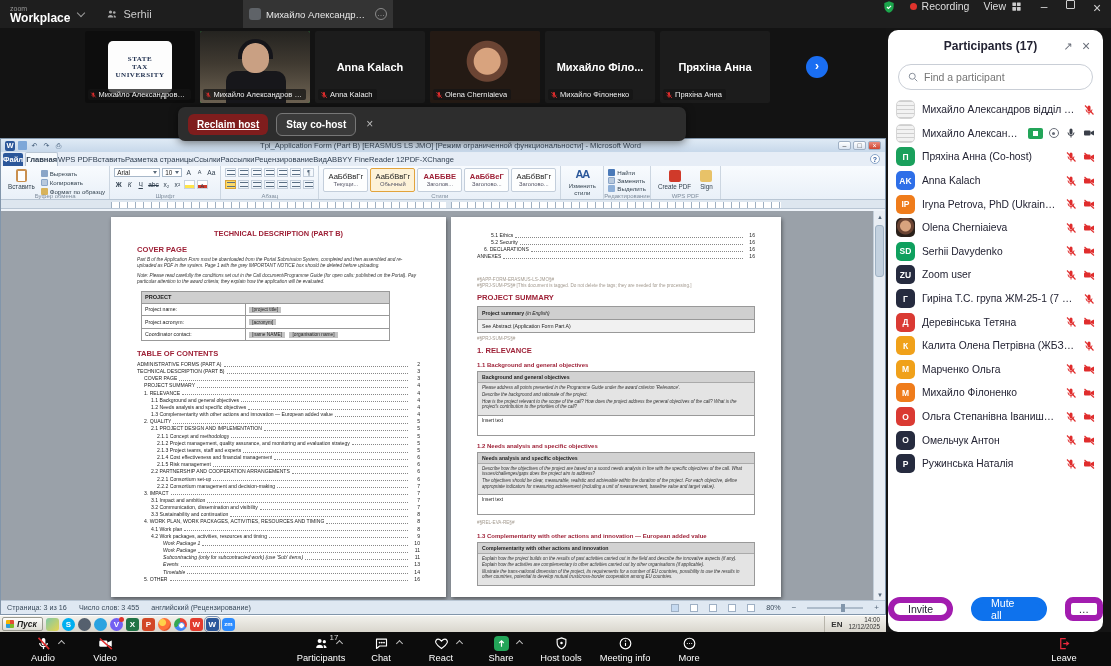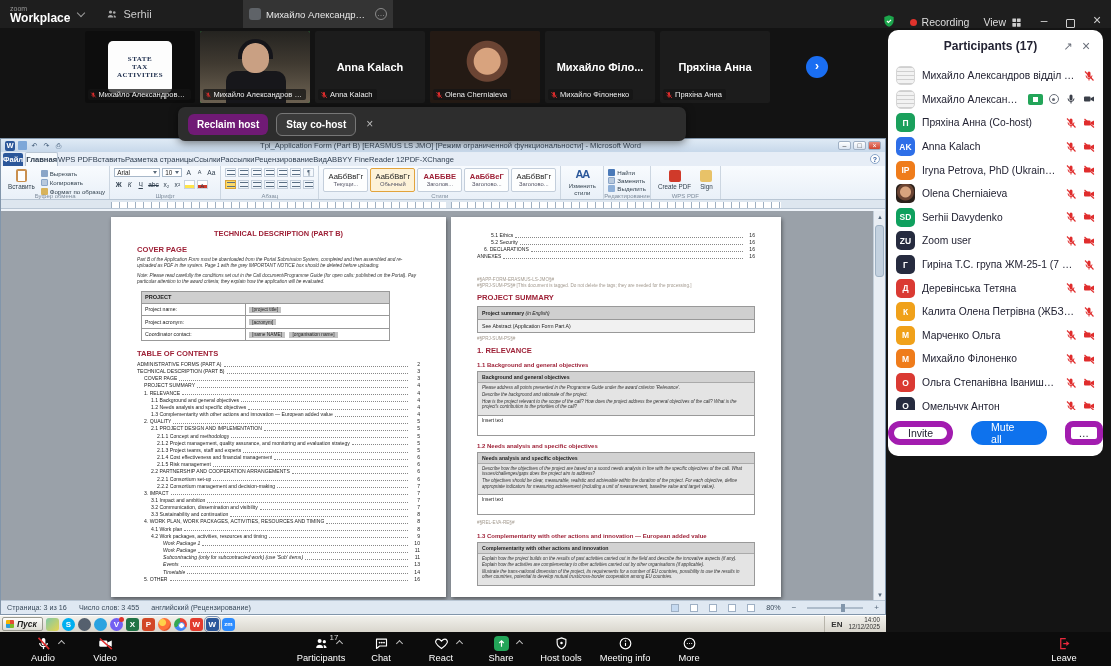--- a/index.html
+++ b/index.html
@@ -11,21 +11,21 @@
   .brand { display:flex; flex-direction:column; line-height:1; padding-left:10px; }
   .brand .z { font-size:7px; color:#9a9a9a; }
   .brand .w { font-size:12px; font-weight:bold; color:#fff; }
   .cdown { width:6px; height:6px; border-right:1.5px solid #9a9a9a; border-bottom:1.5px solid #9a9a9a; transform:rotate(45deg); margin:0 0 2px 8px; }
   .meeting-tab { display:flex; align-items:center; gap:5px; margin-left:22px; font-size:11px; color:#ccc; }
   .doc-tab { position:absolute; left:243px; top:0; height:28px; width:150px; background:#343434; border-radius:0 0 0 0; display:flex; align-items:center; gap:5px; padding:0 6px; }
   .doc-tab .dicon { width:12px; height:12px; background:#5f6368; border-radius:3px; flex:none; }
   .doc-tab .dtxt { font-size:9.5px; color:#e8e8e8; white-space:nowrap; overflow:hidden; text-overflow:ellipsis; flex:1; }
   .doc-tab .dmore { width:12px; height:12px; border:1px solid #8a8a8a; border-radius:50%; color:#aaa; font-size:8px; line-height:10px; text-align:center; flex:none; }
   .doc-tab .dmore::before{content:"\2026";}
-  .top-right { position:absolute; right:6px; top:0; height:28px; display:flex; align-items:flex-end; gap:14px; }
+  .top-right { position:absolute; right:6px; top:0; height:28px; display:flex; align-items:flex-start; gap:14px; }
   .rec { display:flex; align-items:center; gap:5px; font-size:10.5px; color:#ddd; }
   .rec-dot { width:7px; height:7px; border-radius:50%; background:#e0332c; }
   .view-btn { display:flex; align-items:center; gap:5px; font-size:10.5px; color:#ddd; }
   .win-btn { color:#cfcfcf; font-size:12px; width:16px; text-align:center; }
   .wb-min::before{content:"\2013";} .wb-x::before{content:"\00d7"; font-size:14px;}
   .wb-max { width:9px; height:9px; border:1.2px solid #cfcfcf; border-radius:1px; }
 
   
   .stage { position:absolute; left:0; top:28px; width:886px; height:604px; background:#131313; }
   .filmstrip { position:absolute; left:85px; top:3px; display:flex; gap:5px; }
@@ -41,21 +41,21 @@
   .man-band { position:absolute; left:38px; top:8px; width:35px; height:20px; border:4px solid #15151a; border-bottom:none; border-radius:18px 18px 0 0; }
   .man-body { position:absolute; left:26px; top:40px; width:60px; height:34px; border-radius:10px 10px 0 0; background:#17171b; }
   .tile-photo { position:absolute; inset:0; background:radial-gradient(circle at 52% 42%, #d8a37e 0 13px, #6b4433 14px 20px, #241a14 21px); }
   .next-btn { position:absolute; right:58px; top:28px; width:22px; height:22px; border-radius:50%; background:#1a6ef2; color:#fff; font-size:12px; font-weight:bold; display:flex; align-items:center; justify-content:center; }
   .next-btn::before{content:"\203A"; margin-top:-2px;}
 
   
   .host-banner { position:absolute; left:178px; top:79px; width:508px; height:34px; background:#2d2d2d; border-radius:7px; display:flex; align-items:center; padding:0 10px; gap:8px; z-index:30; box-shadow:0 2px 8px rgba(0,0,0,.5); }
   .hb-text { flex:1; font-size:9.3px; line-height:1.3; color:#f0f0f0; }
   .hb-btn { flex:none; font-size:10px; font-weight:bold; color:#fff; padding:5px 9px; border-radius:6px; }
-  .hb-reclaim { background:#701a75; }
+  .hb-reclaim { background:#7f1d1d;text-decoration:underline; }
   .hb-stay { background:#3a3a3a; border:1px solid #777; }
   .hb-x { flex:none; color:#bbb; font-size:12px; padding:0 2px; }
   .hb-x::before{content:"\00d7";}
 
   
   .word { position:absolute; left:0; top:110px; width:886px; height:477px; background:#eef3f9; border:1px solid #8296ab; }
   .w-titlebar { height:13px; background:linear-gradient(#dfeaf5,#c7d8ea); display:flex; align-items:center; padding:0 4px; }
   .w-qat { display:flex; align-items:center; gap:3px; }
   .w-logo { width:10px; height:10px; background:#2b579a; color:#fff; font-size:7.5px; font-weight:bold; text-align:center; line-height:10px; border-radius:2px; }
   .qat-ic { width:9px; height:9px; font-size:7px; line-height:9px; text-align:center; color:#35506e; }
@@ -182,21 +182,21 @@
   .i-chrome { background:conic-gradient(#ea4335 0 120deg,#4285f4 0 240deg,#34a853 0); border-radius:50%; position:relative; }
   .i-chrome::after{content:""; position:absolute; left:4px; top:4px; width:5px; height:5px; background:#fff; border:1px solid #4285f4; border-radius:50%;}
   .i-wps { background:#e23b2e; }
   .i-word { background:#2b579a; outline:1px solid #7a92b5; outline-offset:1px; }
   .i-zoom { background:#2d8cff; border-radius:4px; font-size:6px; }
   .tray { margin-left:auto; display:flex; align-items:center; gap:6px; padding-right:4px; border-left:1px solid #b8b5ab; padding-left:6px; height:100%; }
   .tray-lang { font-size:8px; font-weight:bold; color:#333; }
   .tray-clock { display:flex; flex-direction:column; align-items:flex-end; line-height:1.1; font-size:6.3px; color:#333; }
 
   
-  .panel { position:absolute; left:888px; top:30px; width:215px; height:426px; background:#fff; border-radius:10px; display:flex; flex-direction:column; overflow:hidden; }
+  .panel { position:absolute; left:888px; top:30px; width:215px; height:602px; background:#fff; border-radius:10px; display:flex; flex-direction:column; overflow:hidden; }
   .panel-head { height:32px; display:flex; align-items:center; padding:0 10px; }
   .panel-title { flex:1; text-align:center; font-size:12px; font-weight:bold; color:#232333; padding-left:26px; }
   .ph-ic { width:14px; color:#6a6f7a; font-size:11px; text-align:center; margin-left:4px; }
   .ph-pop::before{content:"\2197";} .ph-x::before{content:"\00d7"; font-size:14px;}
   .panel-search { margin:2px 10px 6px; height:26px; border:1px solid #c9ced6; border-radius:14px; display:flex; align-items:center; padding:0 8px; gap:5px; }
   .panel-search input { border:none; outline:none; flex:1; font-size:10.5px; color:#333; font-family:"Liberation Sans",sans-serif; background:transparent; }
   .panel-list { flex:1; overflow:hidden; padding:2px 8px; }
   .p-row { display:flex; align-items:center; height:23.6px; gap:7px; }
   .p-avatar { width:19px; height:19px; border-radius:5px; flex:none; color:#fff; font-size:8.5px; font-weight:bold; display:flex; align-items:center; justify-content:center; background:#8a8f98; }
   .p-avatar.logo { background:#f2f2f2; background-image:repeating-linear-gradient(180deg,#cfcfcf 0 1px, transparent 1px 4px); border:1px solid #d5d5d5; }
@@ -282,21 +282,21 @@
 
   <div class="stage">
 
     <div class="filmstrip">
 
     <div class="tile">
           <div class="tile-logo">
             <div class="logo-card">
               <span>STATE</span>
               <span>TAX</span>
-              <span>ACTIVITIES</span>
+              <span>UNIVERSITY</span>
             </div>
           </div>
 
           <div class="tile-label">
             <svg class="ic-red" width="8" height="8" viewBox="0 0 24 24">
               <path d="M12 3a3 3 0 0 1 3 3v6a3 3 0 0 1-6 0V6a3 3 0 0 1 3-3z"></path>
               <path d="M6 11a6 6 0 0 0 12 0" fill="none" stroke="#e02d2d" stroke-width="2"></path>
               <path d="M12 17v4" stroke="#e02d2d" stroke-width="2"></path>
               <path d="M4 3l17 18" stroke="#e02d2d" stroke-width="2.5"></path>
             </svg>
@@ -873,20 +873,27 @@
       <span class="hb-x"></span>
     </div>
   </div>
 
   <aside class="panel">
     <div class="panel-head">
       <span class="panel-title">Participants (17)</span>
       <span class="ph-ic ph-pop"></span>
       <span class="ph-ic ph-x"></span>
     </div>
+    <div class="panel-search">
+      <svg width="12" height="12" viewBox="0 0 24 24" fill="none" stroke="#8a919c" stroke-width="2">
+          <circle cx="10.5" cy="10.5" r="6"></circle>
+          <path d="M15 15l5.5 5.5"></path>
+        </svg>
+      <input placeholder="Find a participant" style="">
+    </div>
     <div class="panel-list">
 
     <div class="p-row">
           <span class="p-avatar logo"></span>
           <span class="p-name">Михайло Александров відділ ... (Co-host, me)</span>
           <span class="p-icons">
 
             <svg class="ic ic-red" viewBox="0 0 24 24">
               <path d="M12 3a3 3 0 0 1 3 3v6a3 3 0 0 1-6 0V6a3 3 0 0 1 3-3z"></path>
               <path d="M6 11a6 6 0 0 0 12 0" fill="none" stroke="#e02d2d" stroke-width="2"></path>

